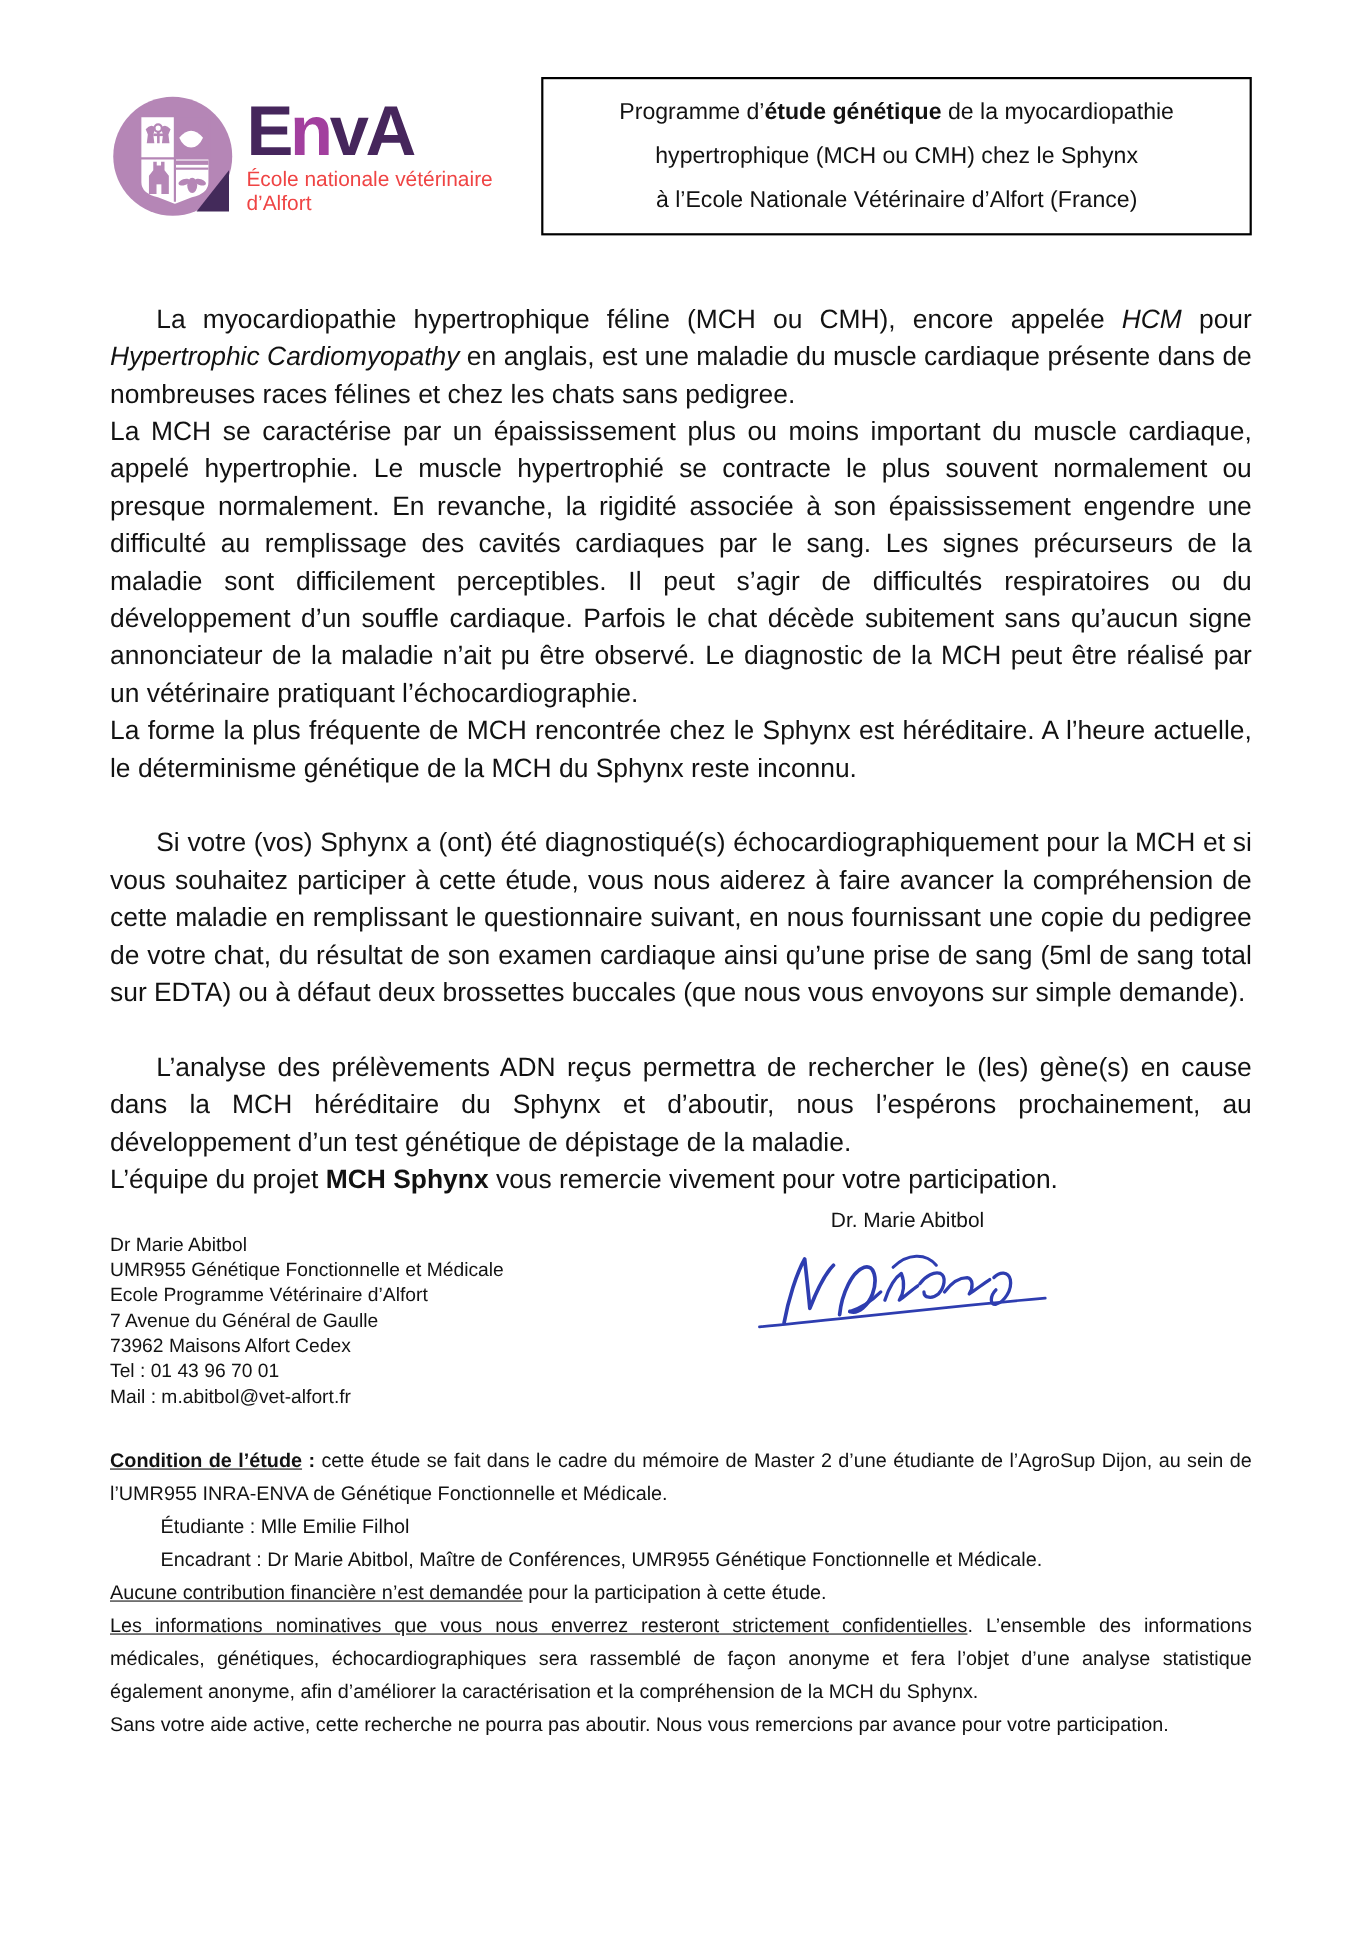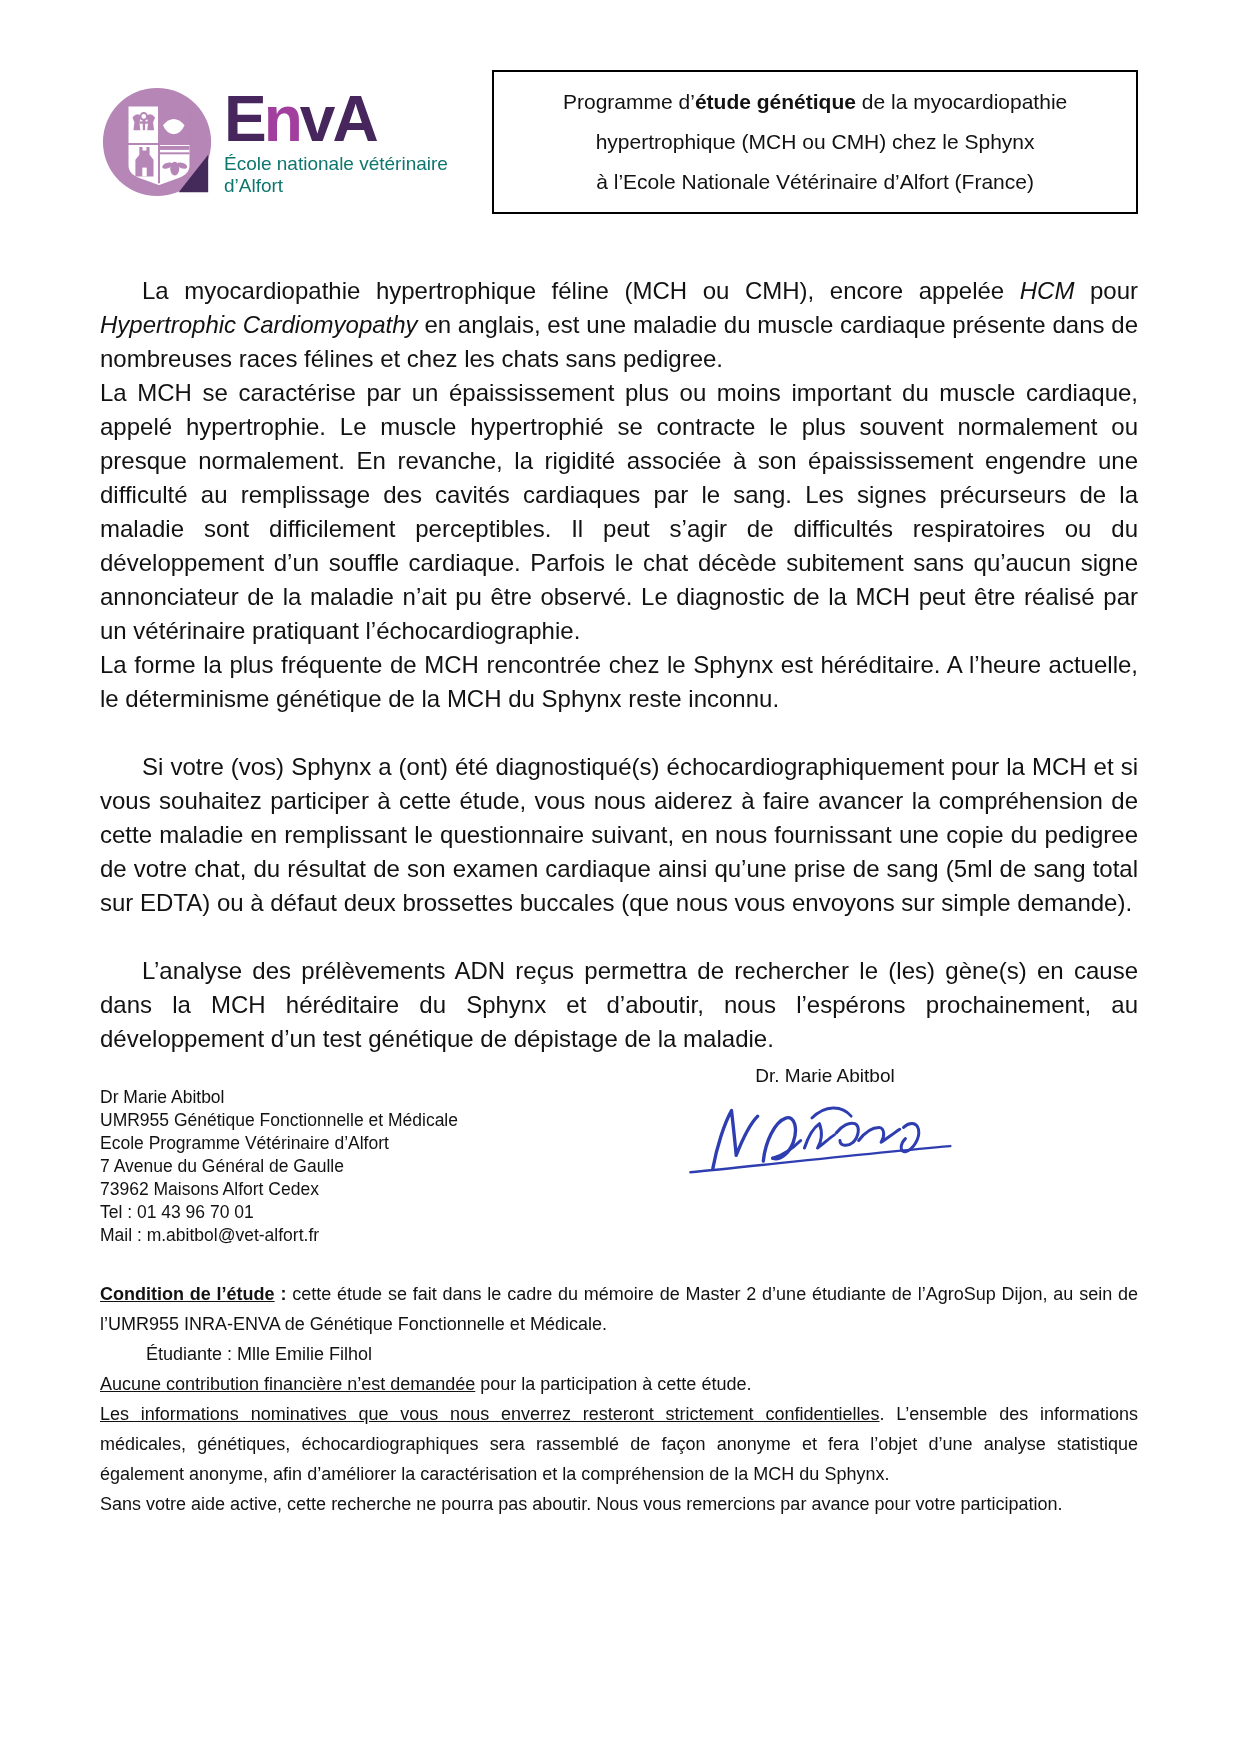--- a/index.html
+++ b/index.html
@@ -11,21 +11,21 @@
   .page{padding:70px 98px 0 100px;}
 
   
   .header{display:flex;justify-content:space-between;align-items:flex-start;}
   .logo{display:flex;align-items:center;margin-top:14px;justify-content:center;}
   .emblem{width:118px;height:118px;flex:0 0 auto;}
   .wordmark-block{margin-left:6px;}
   .wordmark{font-size:64px;font-weight:bold;line-height:0.95;letter-spacing:-3px;}
   .wm-dark{color:#46265c;}
   .wm-mag{color:#a23f9e;}
-  .tagline{font-size:19px;color:#0f766e;margin-top:4px;letter-spacing:0px;}
+  .tagline{font-size:19px;color:#ef4444;margin-top:4px;letter-spacing:0px;}
 
   .title-box{
     border:2px solid #000;width:678px;box-sizing:border-box;
     padding:10px 6px;text-align:center;font-size:21px;line-height:40px;
   }
   .title-box .b{font-weight:bold;}
 
   
   .body-text{margin-top:60px;font-size:24px;line-height:34px;text-align:justify;}
   .body-text p{margin:0;}
@@ -105,20 +105,21 @@
     <p>La forme la plus fréquente de MCH rencontrée chez le Sphynx est héréditaire. A l’heure actuelle, le déterminisme génétique de la MCH du Sphynx reste inconnu.</p>
 
     <div class="vgap"></div>
 
     <p class="indent">Si votre (vos) Sphynx a (ont) été diagnostiqué(s) échocardiographiquement pour la MCH et si vous souhaitez participer à cette étude, vous nous aiderez à faire avancer la compréhension de cette maladie en remplissant le questionnaire suivant, en nous fournissant une copie du pedigree de votre chat, du résultat de son examen cardiaque ainsi qu’une prise de sang (5ml de sang total sur EDTA) ou à défaut deux brossettes buccales (que nous vous envoyons sur simple demande).</p>
 
     <div class="vgap"></div>
 
     <p class="indent">L’analyse des prélèvements ADN reçus permettra de rechercher le (les) gène(s) en cause dans la MCH héréditaire du Sphynx et d’aboutir, nous l’espérons prochainement, au développement d’un test génétique de dépistage de la maladie.</p>
 
+    <p><span>L’équipe du projet </span><span class="b">MCH Sphynx</span><span> vous remercie vivement pour votre participation.</span></p>
   </div>
 
   <div class="sig-row">
 
     <div class="contact">
       <div>Dr Marie Abitbol</div>
       <div>UMR955 Génétique Fonctionnelle et Médicale</div>
       <div>Ecole Programme Vétérinaire d’Alfort</div>
       <div>7 Avenue du Général de Gaulle</div>
       <div>73962 Maisons Alfort Cedex</div>
@@ -149,20 +150,21 @@
       </svg>
     </div>
   </div>
 
   <div class="conditions">
 
     <p><span class="bu">Condition de l’étude</span><span class="b"> :</span><span> cette étude se fait dans le cadre du mémoire de Master 2 d’une étudiante de l’AgroSup Dijon, au sein de l’UMR955 INRA-ENVA de Génétique Fonctionnelle et Médicale.</span></p>
 
     <p class="cond-indent">Étudiante : Mlle Emilie Filhol</p>
 
+    <p class="cond-indent">Encadrant : Dr Marie Abitbol, Maître de Conférences, UMR955 Génétique Fonctionnelle et Médicale.</p>
 
     <p><span class="u">Aucune contribution financière n’est demandée</span><span> pour la participation à cette étude.</span></p>
 
     <p><span class="u">Les informations nominatives que vous nous enverrez resteront strictement confidentielles</span><span>. L’ensemble des informations médicales, génétiques, échocardiographiques sera rassemblé de façon anonyme et fera l’objet d’une analyse statistique également anonyme, afin d’améliorer la caractérisation et la compréhension de la MCH du Sphynx.</span></p>
 
     <p>Sans votre aide active, cette recherche ne pourra pas aboutir. Nous vous remercions par avance pour votre participation.</p>
   </div>
 
 </div>
 

